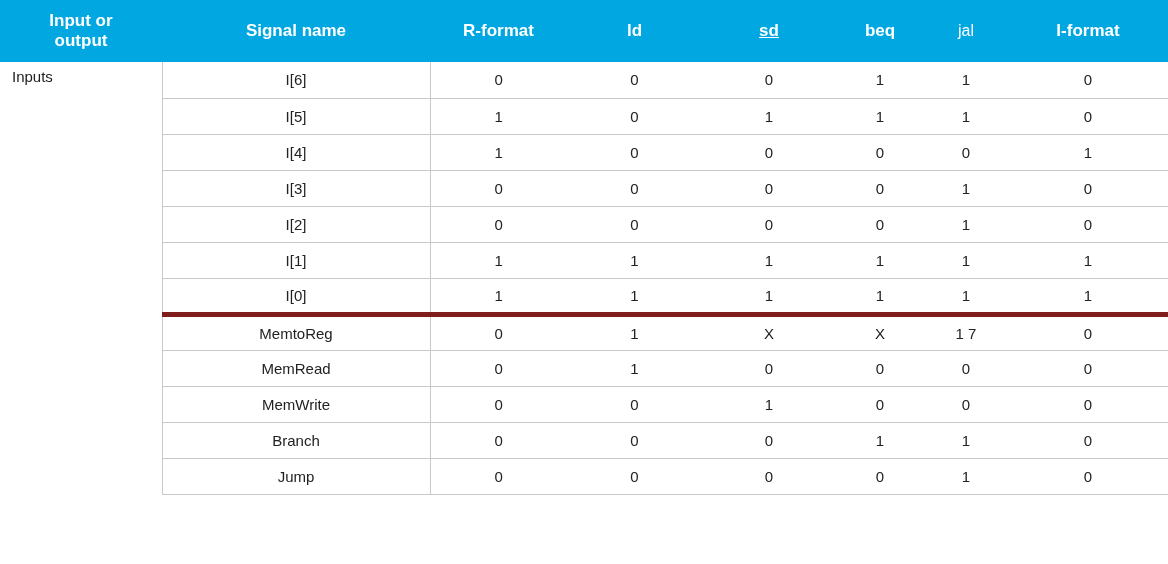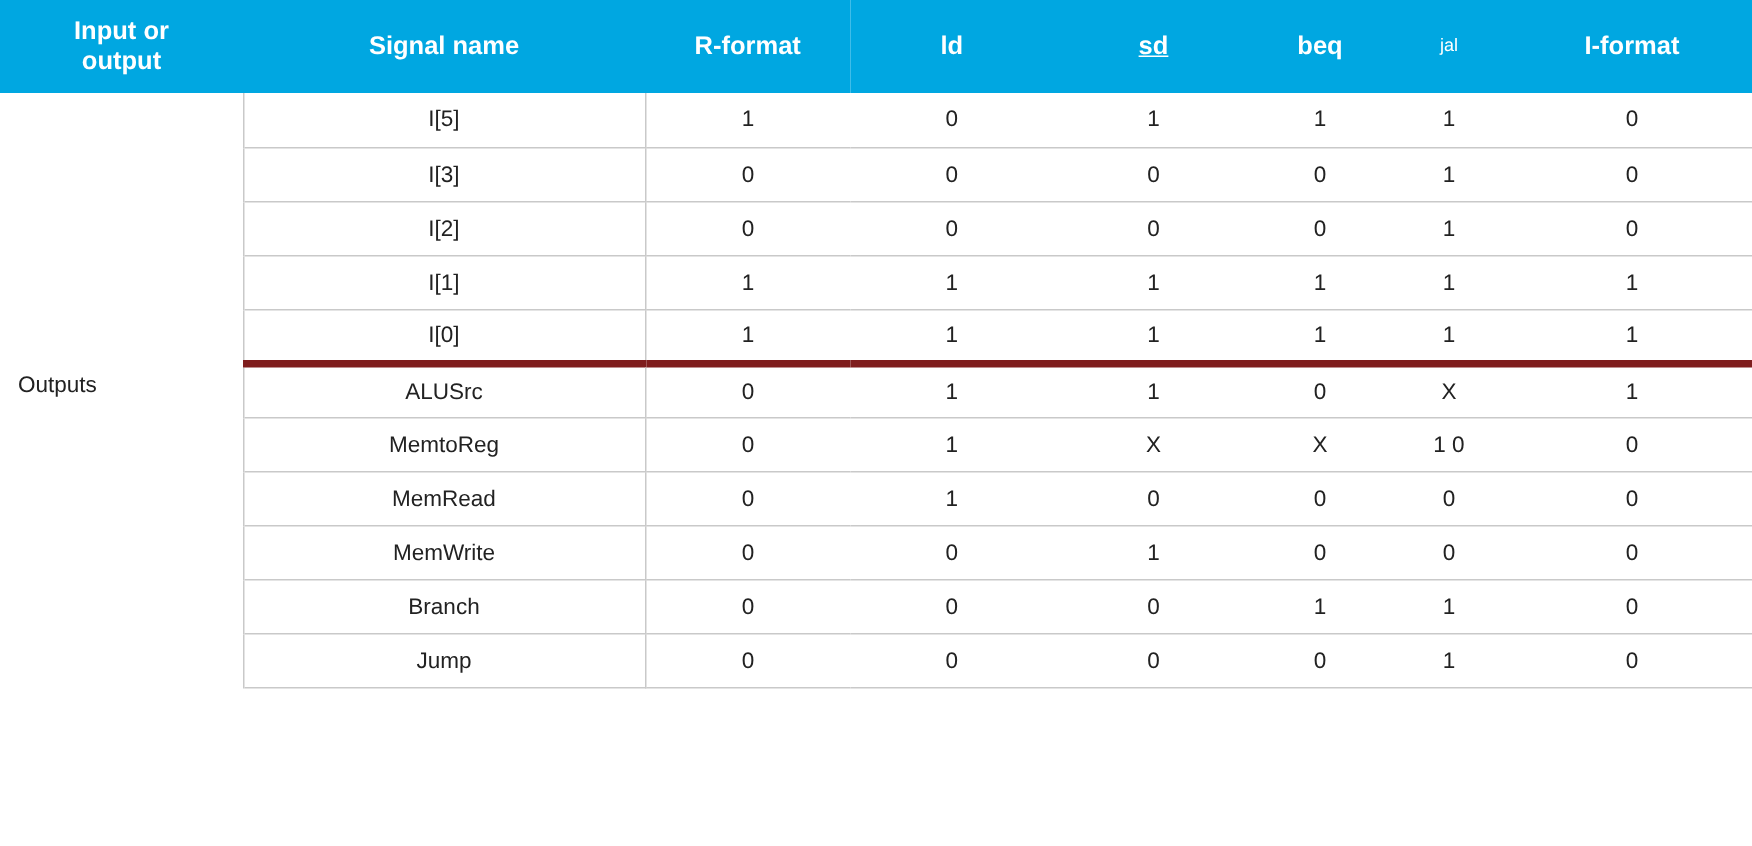--- a/index.html
+++ b/index.html
@@ -44,21 +44,21 @@
   thead th.col-io {
     width: 162px;
   }
   thead th.col-signal {
     width: 268px;
   }
   thead th.col-rformat { width: 137px; text-align: center; }
   thead th.col-ld      { width: 135px; margin-top: 48px; }
   thead th.col-sd      { width: 134px; text-decoration: underline; }
   thead th.col-beq     { width: 88px; }
-  thead th.col-jal     { width: 84px; font-weight: normal; font-size: 12px; }
+  thead th.col-jal     { width: 84px; font-weight: normal; font-size: 16px; }
   thead th.col-iformat { width: 160px; }
 
   
   tbody td {
     font-size: 15px;
     color: #222222;
     height: 30px;
     text-align: center;
     vertical-align: middle;
     border-bottom: 1px solid #c9c9c9;
@@ -102,32 +102,52 @@
         <th class="col-rformat">R-format</th>
         <th class="col-ld">ld</th>
         <th class="col-sd">sd</th>
         <th class="col-beq">beq</th>
         <th class="col-jal">jal</th>
         <th class="col-iformat">I-format</th>
       </tr>
     </thead>
     <tbody>
 
+      <tr>
+        <td class="io-cell">Inputs</td>
+        <td class="signal-cell">I[6]</td>
+        <td>0</td>
+        <td>0</td>
+        <td>0</td>
+        <td>1</td>
+        <td>1</td>
+        <td>0</td>
+      </tr>
 
       <tr>
         <td class="io-cell blank"></td>
         <td class="signal-cell">I[5]</td>
         <td>1</td>
         <td>0</td>
         <td>1</td>
         <td>1</td>
         <td>1</td>
         <td>0</td>
       </tr>
 
+      <tr>
+        <td class="io-cell blank"></td>
+        <td class="signal-cell">I[4]</td>
+        <td>1</td>
+        <td>0</td>
+        <td>0</td>
+        <td>0</td>
+        <td>0</td>
+        <td>1</td>
+      </tr>
 
       <tr>
         <td class="io-cell blank"></td>
         <td class="signal-cell">I[3]</td>
         <td>0</td>
         <td>0</td>
         <td>0</td>
         <td>0</td>
         <td>1</td>
         <td>0</td>
@@ -159,39 +179,29 @@
         <td class="io-cell blank"></td>
         <td class="signal-cell">I[0]</td>
         <td>1</td>
         <td>1</td>
         <td>1</td>
         <td>1</td>
         <td>1</td>
         <td>1</td>
       </tr>
 
-      <tr>
-        <td class="io-cell">Outputs</td>
-        <td class="signal-cell">ALUSrc</td>
-        <td>0</td>
-        <td>1</td>
-        <td>1</td>
-        <td>0</td>
-        <td>X</td>
-        <td>1</td>
-      </tr>
 
       <tr>
         <td class="io-cell blank"></td>
         <td class="signal-cell">MemtoReg</td>
         <td>0</td>
         <td>1</td>
         <td>X</td>
         <td>X</td>
-        <td>1 0</td>
+        <td>1 7</td>
         <td>0</td>
       </tr>
 
 
       <tr>
         <td class="io-cell blank"></td>
         <td class="signal-cell">MemRead</td>
         <td>0</td>
         <td>1</td>
         <td>0</td>

